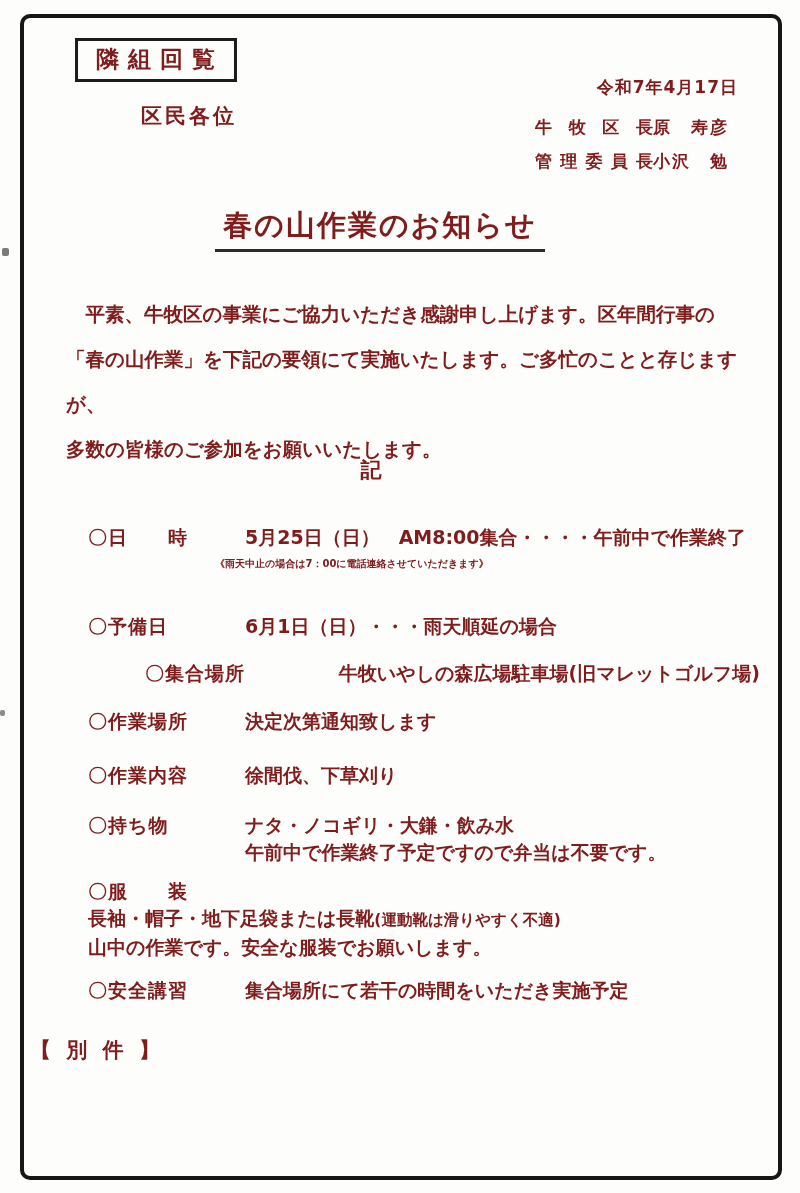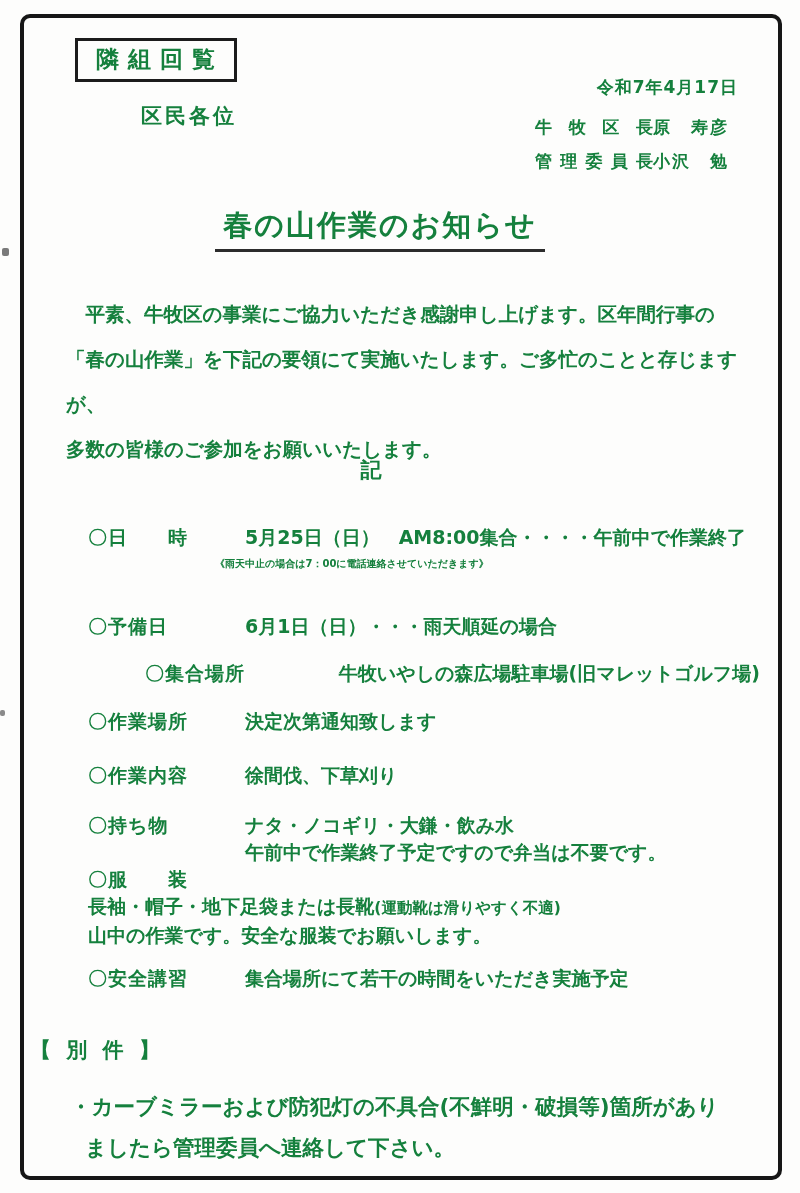--- a/index.html
+++ b/index.html
@@ -1,18 +1,18 @@
 <!DOCTYPE html>
 <html><head>
 <meta charset="utf-8">
 <style>
   html,body { margin:0; padding:0; background:#ffffff; }
   .page {
     position:relative; width:800px; height:1193px; margin:0 auto;
-    background:#fdfdfc; overflow:hidden; color:#15803d;
+    background:#fdfdfc; overflow:hidden; color:#7f1d1d;
     font-family:"DejaVu Sans", sans-serif; font-weight:bold;
   }
   .frame {
     position:absolute; left:20px; top:14px; width:762px; height:1166px;
     border:4px solid #161616; border-radius:10px; box-sizing:border-box;
   }
   .kairan-box {
     position:absolute; left:75px; top:38px; border:3px solid #1c1c1c;
     padding:3px 10px 4px 18px; font-size:23px; letter-spacing:9px; background:#fdfdfc;
   }
@@ -33,21 +33,21 @@
   .items { position:absolute; left:88px; top:524px; width:672px; font-size:19px; }
   .row { display:flex; line-height:27px; }
   .lbl { width:157px; flex:none; letter-spacing:1px; }
   .val { flex:1; }
   .paren-small { font-size:15.5px; }
   .note { margin-left:127px; margin-top:2px; margin-bottom:38px; font-size:10px; line-height:22px; }
   .mb-reserve { margin-bottom:20px; }
   .mb-meeting { margin-bottom:21px;text-align:right; }
   .mb-workplace { margin-bottom:27px; }
   .mb-content { margin-bottom:23px; }
-  .mb-belongings { }
+  .mb-belongings { margin-bottom:12px; }
   .mb-clothing { margin-bottom:16px;flex-direction:column; }
   .appendix-heading { position:absolute; left:30px; top:1036px; font-size:21px; letter-spacing:4px; }
   .appendix-body { position:absolute; left:70px; top:1086px; width:700px; font-size:21.5px; line-height:41px; }
   .appendix-line2 { padding-left:15px; }
   .speck { position:absolute; border-radius:2px; }
   .speck-1 { left:2px; top:248px; width:7px; height:8px; background:#7a7a7a; }
   .speck-2 { left:0px; top:710px; width:5px; height:6px; background:#8a8a8a; }
 </style>
 </head>
 <body>
@@ -136,17 +136,13 @@
 
     <div class="row">
       <span class="lbl">〇安全講習</span>
       <span class="val">集合場所にて若干の時間をいただき実施予定</span>
     </div>
 
   </div>
 
   <div class="appendix-heading">【 別 件 】</div>
 
-  <div class="appendix-body">
-    <div>・カーブミラーおよび防犯灯の不具合(不鮮明・破損等)箇所があり</div>
-    <div class="appendix-line2">ましたら管理委員へ連絡して下さい。</div>
-  </div>
 </div>
 
 </body></html>

